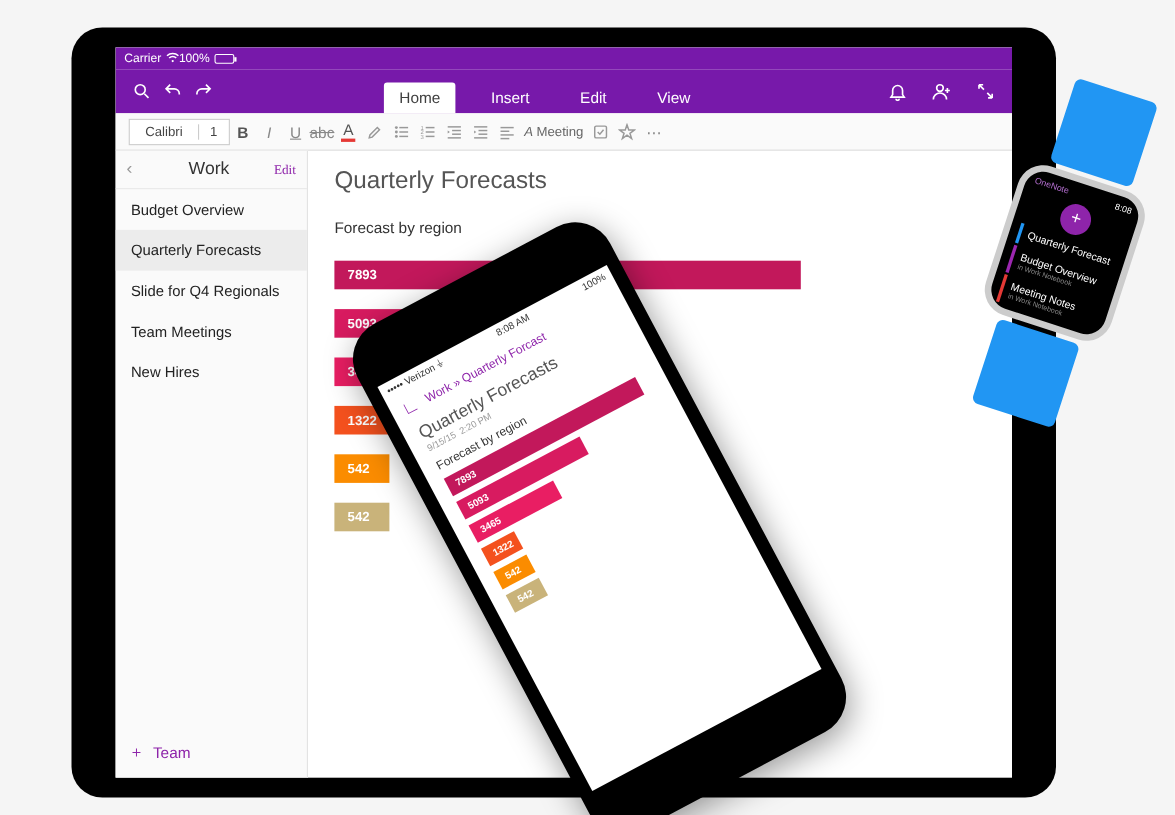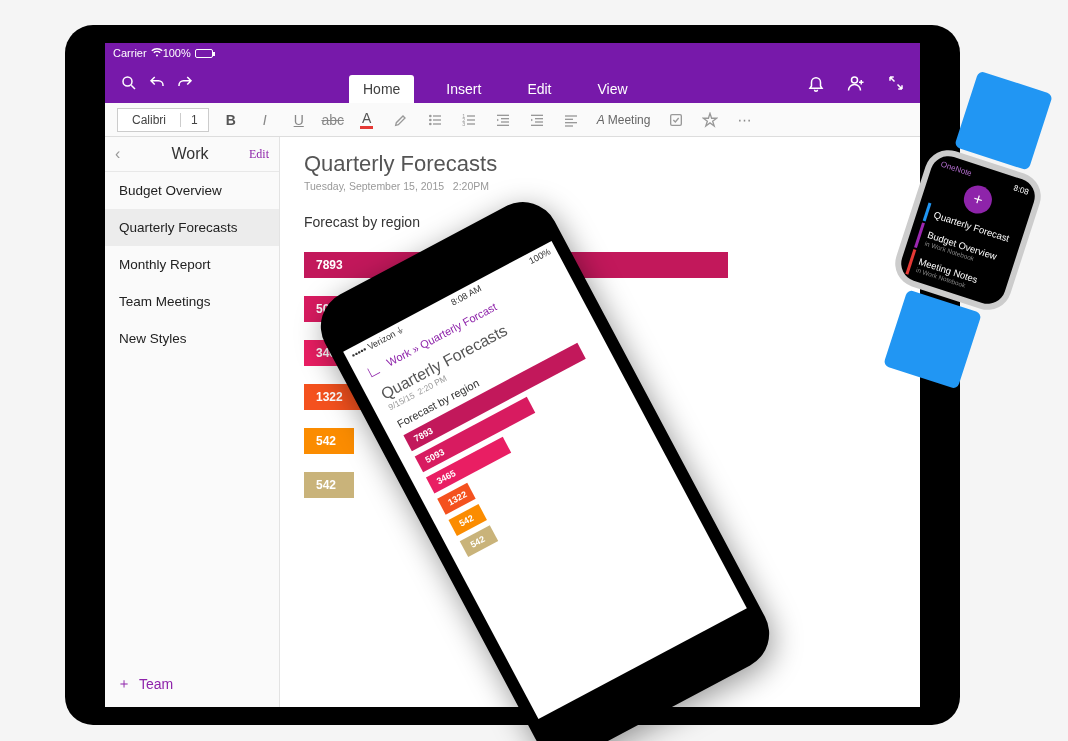--- a/index.html
+++ b/index.html
@@ -43,21 +43,21 @@
   padding: 0 10px; color: #fff;
 }
 .ribbon .ricon { width: 28px; height:28px; display:flex; align-items:center; justify-content:center; cursor:pointer;}
 .tabs { display:flex; margin-left: 150px; gap: 18px; align-items:flex-end; height:100%;}
 .tab { font-size: 14px; padding: 6px 14px; cursor:pointer;}
 .tab.active { background: #fff; color: #404040; border-radius: 3px 3px 0 0;}
 .ribbon-right { margin-left: auto; display:flex; gap:12px;}
 
 .fmtbar {
   height: 34px; background: #fafafa; border-bottom: 1px solid #ddd;
-  display: flex; align-items: center; padding: 0 12px; gap: 10px;
+  display: flex; align-items: center; padding: 0 12px; 
 }
 .font-sel { border:1px solid #ccc; background:#fff; height:24px; display:flex; align-items:center;}
 .font-name{padding:0 14px; font-size:12px; color:#444; border-right:1px solid #ccc;}
 .font-size{padding:0 10px; font-size:12px; color:#444;}
 .fmtbtn { width:24px; height:24px; display:flex; align-items:center; justify-content:center; font-size:14px; color:#888; cursor:pointer;}
 .fmtbtn svg{width:16px;height:16px;}
 
 .body { display:flex; height: calc(100% - 94px);}
 .sidebar { width: 175px; background:#fafafa; border-right:1px solid #e3e3e3; display:flex; flex-direction:column;}
 .side-head { display:flex; align-items:center; padding: 8px 10px; border-bottom:1px solid #e8e8e8;}
@@ -259,35 +259,32 @@
     <div class="body">
       <div class="sidebar">
         <div class="side-head">
           <span class="back">‹</span>
           <span class="title">Work</span>
           <span class="edit">Edit</span>
         </div>
         <div class="side-list">
           <div class="side-item">Budget Overview</div>
           <div class="side-item sel">Quarterly Forecasts</div>
-          <div class="side-item">Monthly Report</div>
+          <div class="side-item">Slide for Q4 Regionals</div>
           <div class="side-item">Team Meetings</div>
-          <div class="side-item">New Styles</div>
+          <div class="side-item">New Hires</div>
         </div>
         <div class="side-foot">
           <span>＋</span>
           <span>Team</span>
         </div>
       </div>
 
       <div class="content">
         <div class="page-title">Quarterly Forecasts</div>
-        <div class="page-meta">
-          <span>Tuesday, September 15, 2015</span>&nbsp;&nbsp;&nbsp;<span>2:20PM</span>
-        </div>
         <div class="section-h">Forecast by region</div>
         <div class="chart" id="ipad-chart">
             <div class="chart-row">
               <div class="bar" style="width: 424.249px; background: rgb(194, 24, 91);">7893</div>
             </div>
             <div class="chart-row">
               <div class="bar" style="width: 273.749px; background: rgb(216, 27, 96);">5093</div>
             </div>
             <div class="chart-row">
               <div class="bar" style="width: 186.244px; background: rgb(233, 30, 99);">3465</div>

